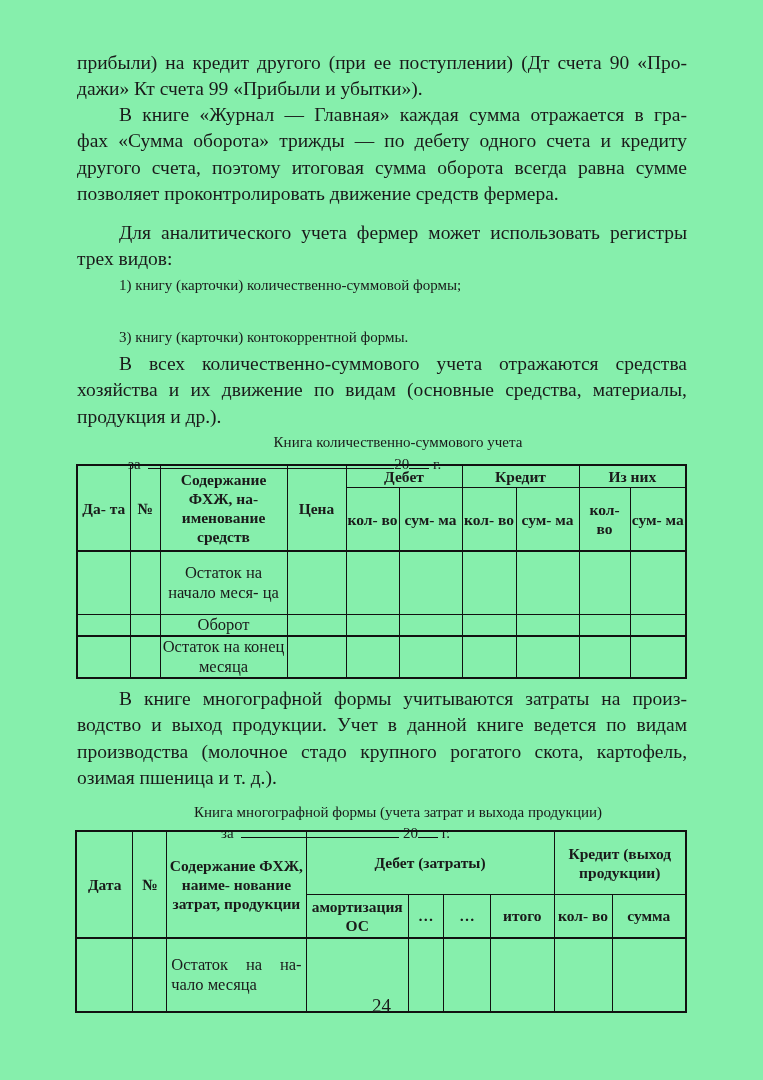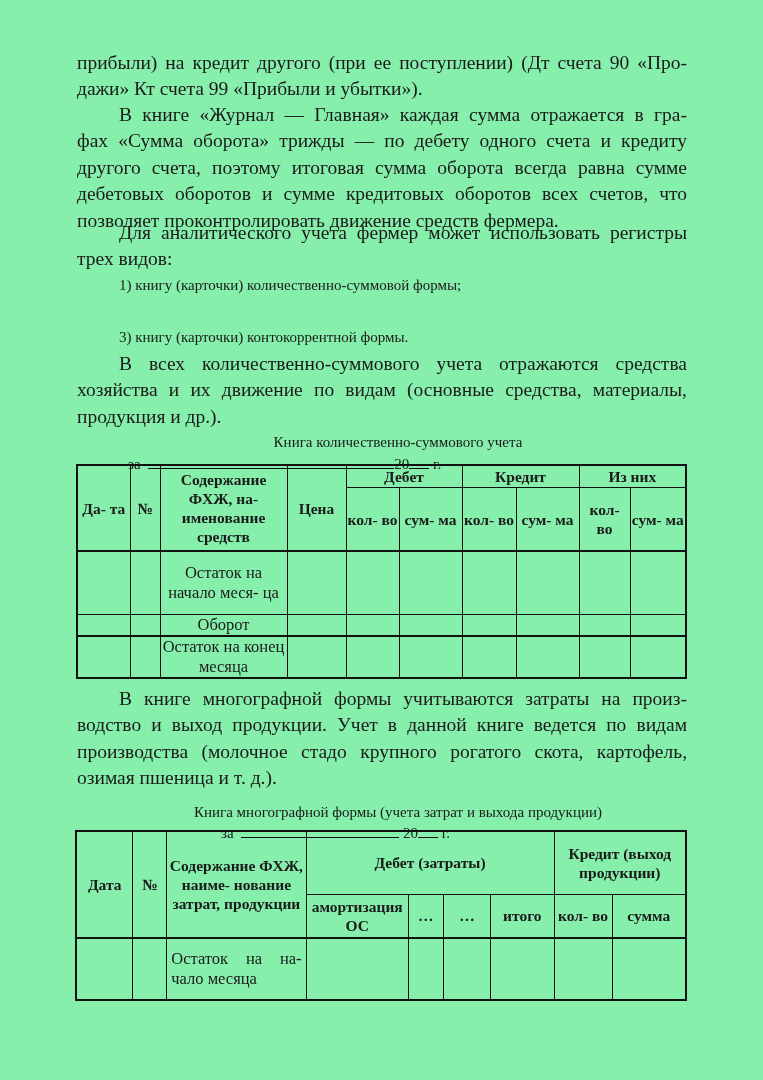--- a/index.html
+++ b/index.html
@@ -30,21 +30,20 @@
 
   <div class="para" style="top:50px;">
     <span class="line">прибыли) на кредит другого (при ее поступлении) (Дт счета 90 «Про-</span>
     <span class="line last">дажи» Кт счета 99 «Прибыли и убытки»).</span>
   </div>
 
   <div class="para" style="top:102px;">
     <span class="line indent">В книге «Журнал — Главная» каждая сумма отражается в гра-</span>
     <span class="line">фах «Сумма оборота» трижды — по дебету одного счета и кредиту</span>
     <span class="line">другого счета, поэтому итоговая сумма оборота всегда равна сумме</span>
-    <span class="line">дебетовых оборотов и сумме кредитовых оборотов всех счетов, что</span>
     <span class="line last">позволяет проконтролировать движение средств фермера.</span>
   </div>
 
   <div class="para" style="top:220px;">
     <span class="line indent">Для аналитического учета фермер может использовать регистры</span>
     <span class="line last">трех видов:</span>
   </div>
 
   <p class="list-line" style="top:272px;">1) книгу (карточки) количественно-суммовой формы;</p>
   <p class="list-line" style="top:324px;">3) книгу (карточки) контокоррентной формы.</p>
@@ -171,24 +170,25 @@
       <td class="h">амортизация ОС</td>
       <td class="h">…</td>
       <td class="h">…</td>
       <td class="h">итого</td>
       <td class="h">кол- во</td>
       <td class="h">сумма</td>
     </tr>
     <tr class="thick" style="height:43px;">
       <td></td>
           <td></td>
-      <td class="b" style="text-align:justify; text-align-last:left; padding:10px 4px;">Остаток на на- чало месяца</td>
+      <td class="b" style="text-align:justify; text-align-last:left; padding:16px 4px;">Остаток на на- чало месяца</td>
       <td></td>
           <td></td>
       <td></td>
           <td></td>
       <td></td>
           <td></td>
     </tr>
   </tbody>
     </table>
 
+  <div class="pageno">24</div>
 </div>
 
 </body></html>

